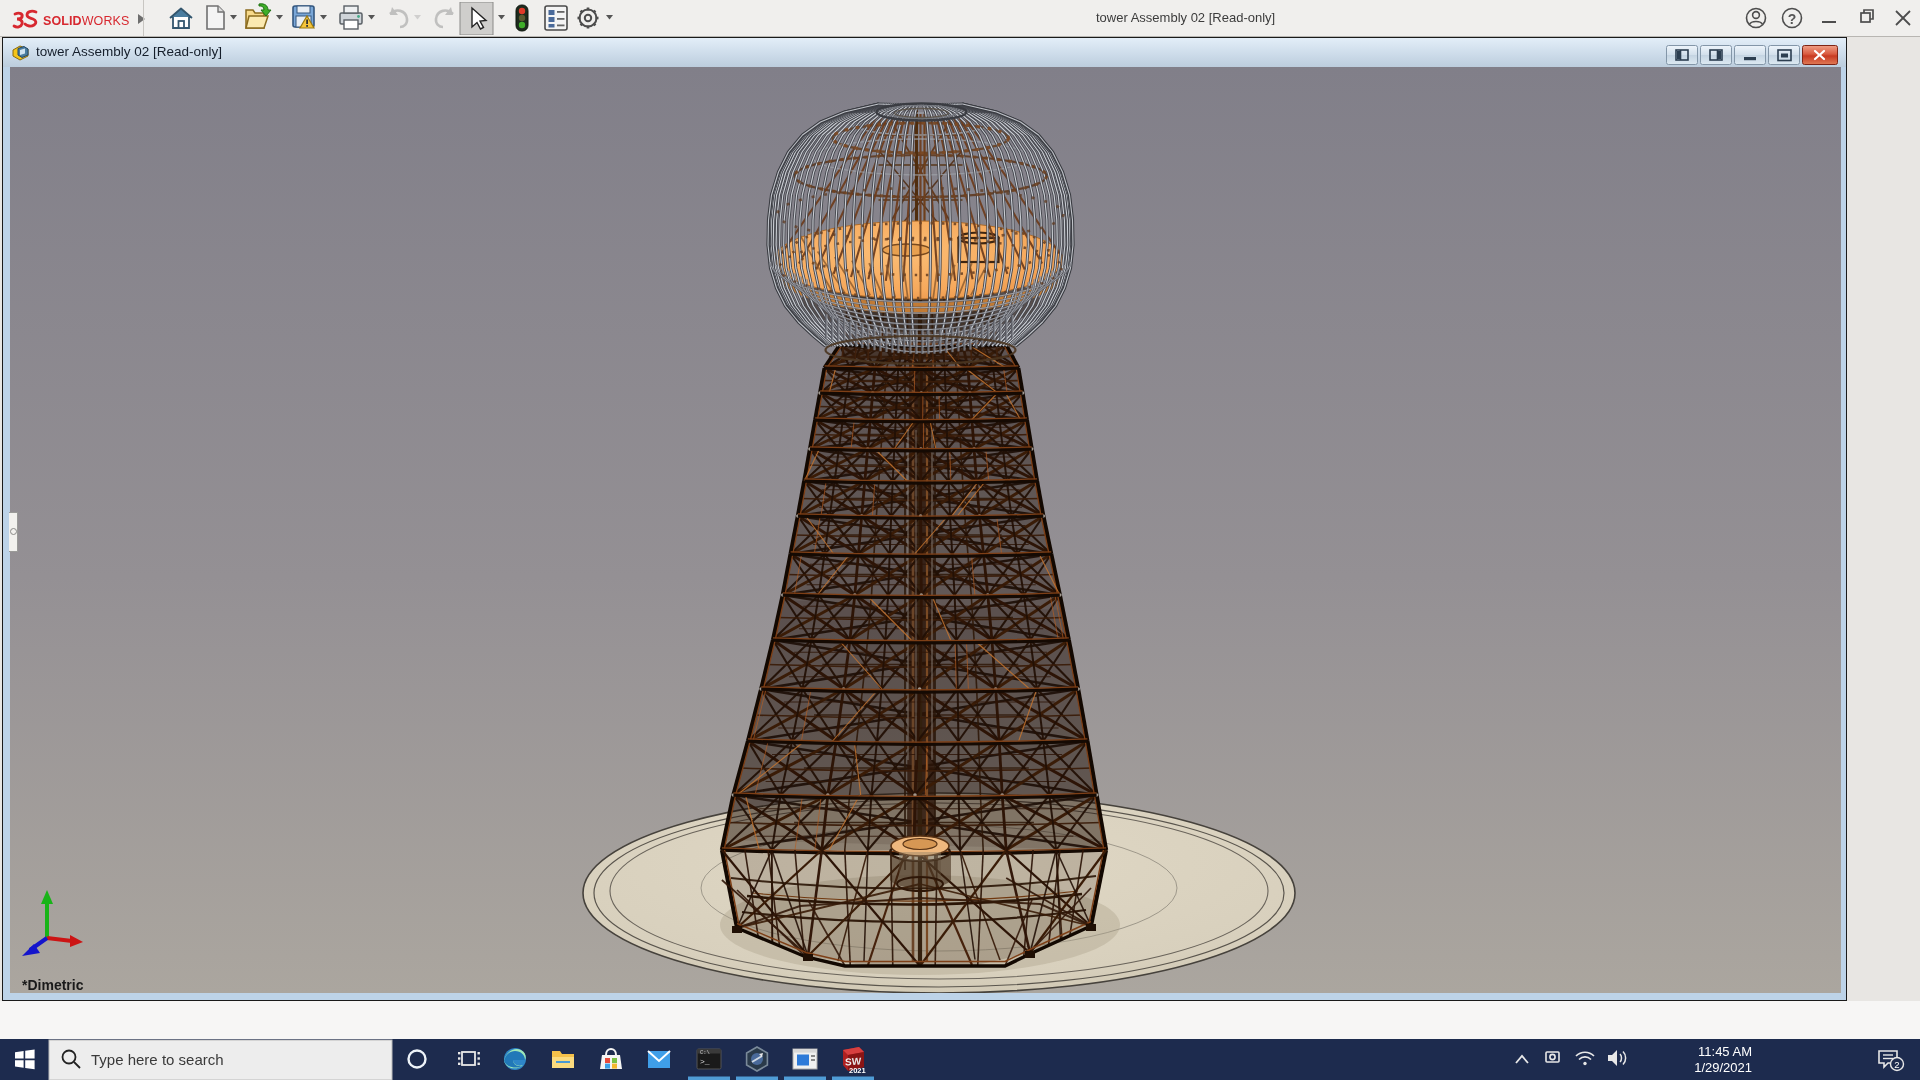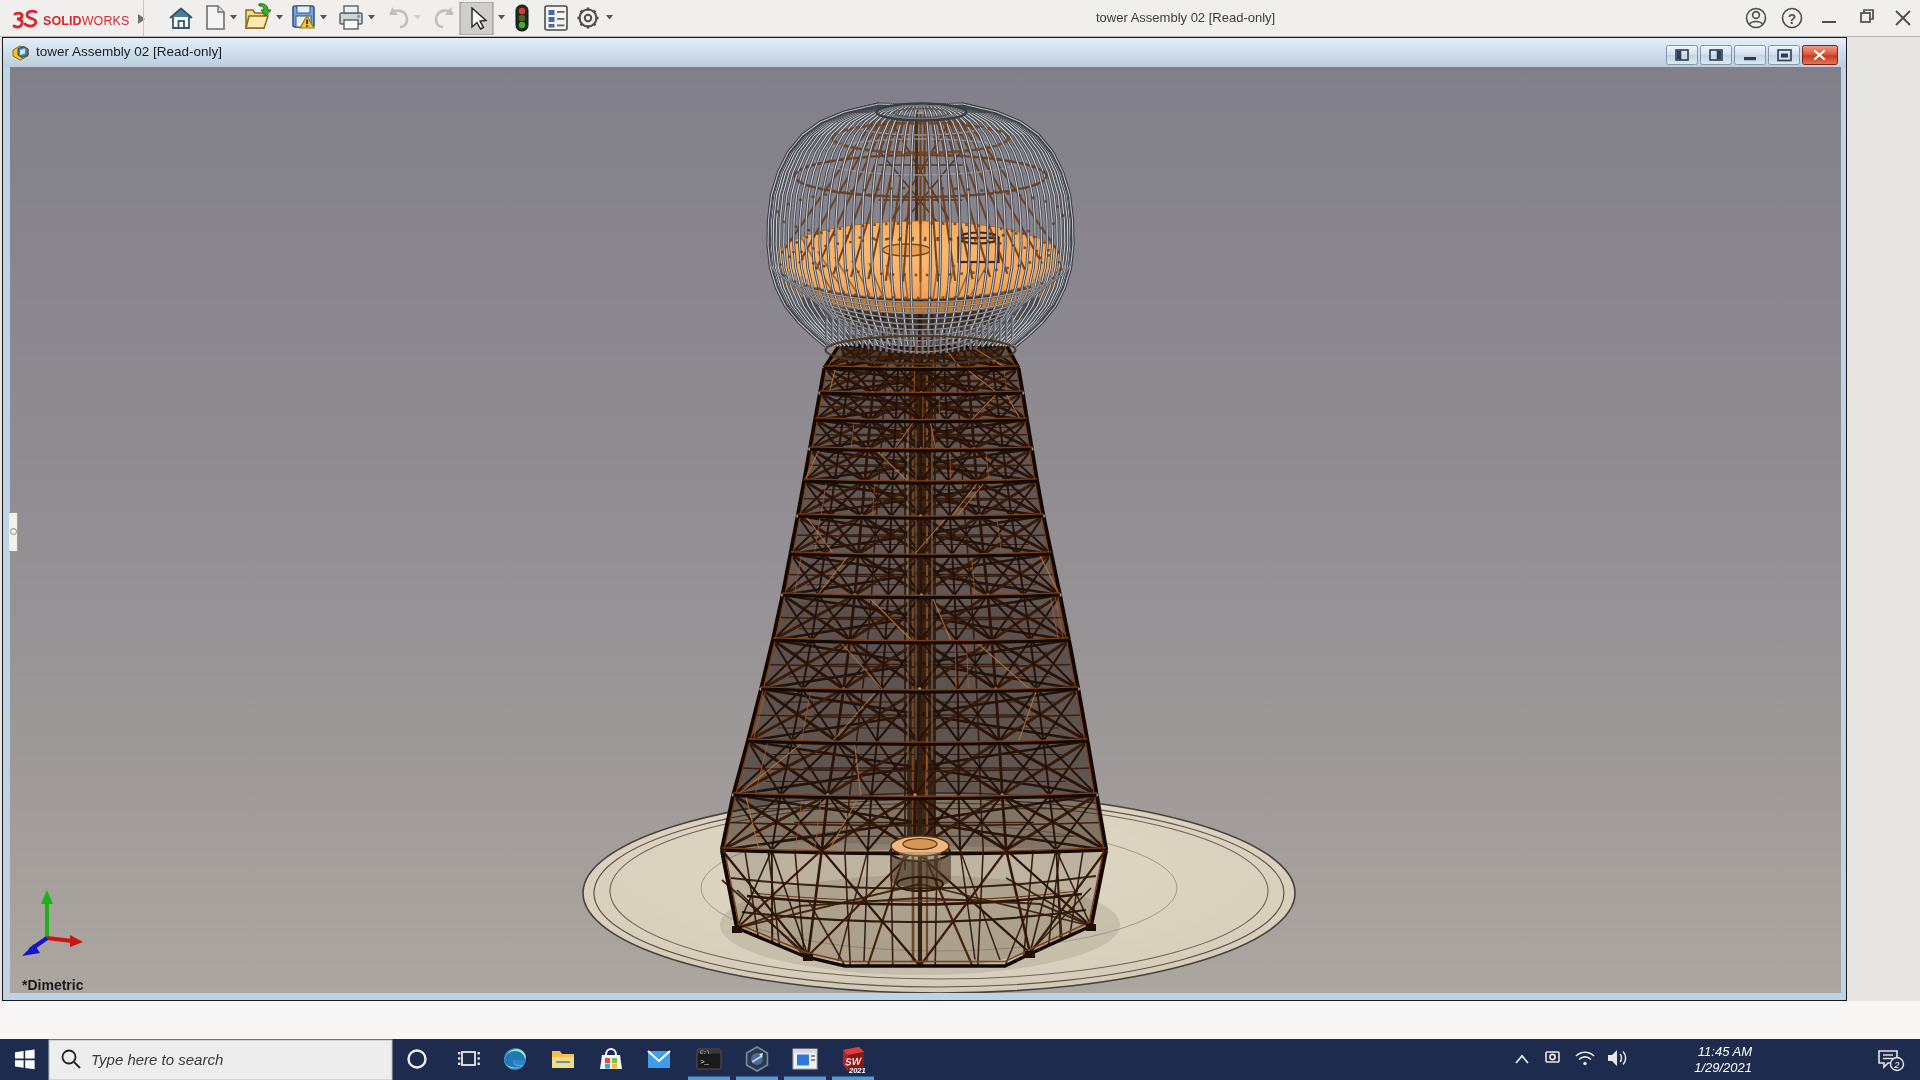--- a/index.html
+++ b/index.html
@@ -1231,21 +1231,21 @@
   </g>
   <text x="22" y="990" font-size="14" font-weight="bold" fill="#1a1a1a">*Dimetric</text>
 </svg>
 </div>
 
 <div class="abs" style="left:9px;top:512px;width:9px;height:40px;background:#f2f1ee;border:1px solid #9a9a98;border-left:none;"></div>
 <div class="abs" style="left:10px;top:528px;width:7px;height:7px;border:1.5px solid #8a8a88;border-radius:50%;"></div>
 
 <div class="abs" style="left:0;top:1001px;width:1920px;height:39px;background:#f7f6f5;"></div>
 
-<div class="abs" style="left:0;top:1039px;width:1920px;height:41px;background:#1d2b4e;font-style:italic;">
+<div class="abs" style="left:0;top:1039px;width:1920px;height:41px;background:#1d2b4e;">
   <svg width="1920" height="41" viewBox="0 0 1920 41">
 
     <g fill="#fff">
       <path d="M 15 13.2 L 23.6 12 L 23.6 19.6 L 15 19.6 Z"></path>
       <path d="M 25.2 11.8 L 34.6 10.5 L 34.6 19.6 L 25.2 19.6 Z"></path>
       <path d="M 15 21.2 L 23.6 21.2 L 23.6 28.8 L 15 27.6 Z"></path>
       <path d="M 25.2 21.2 L 34.6 21.2 L 34.6 30.3 L 25.2 29 Z"></path>
     </g>
 
     <rect x="49" y="1" width="343" height="40" fill="#ededed" stroke="#bbb" stroke-width="1"></rect>

